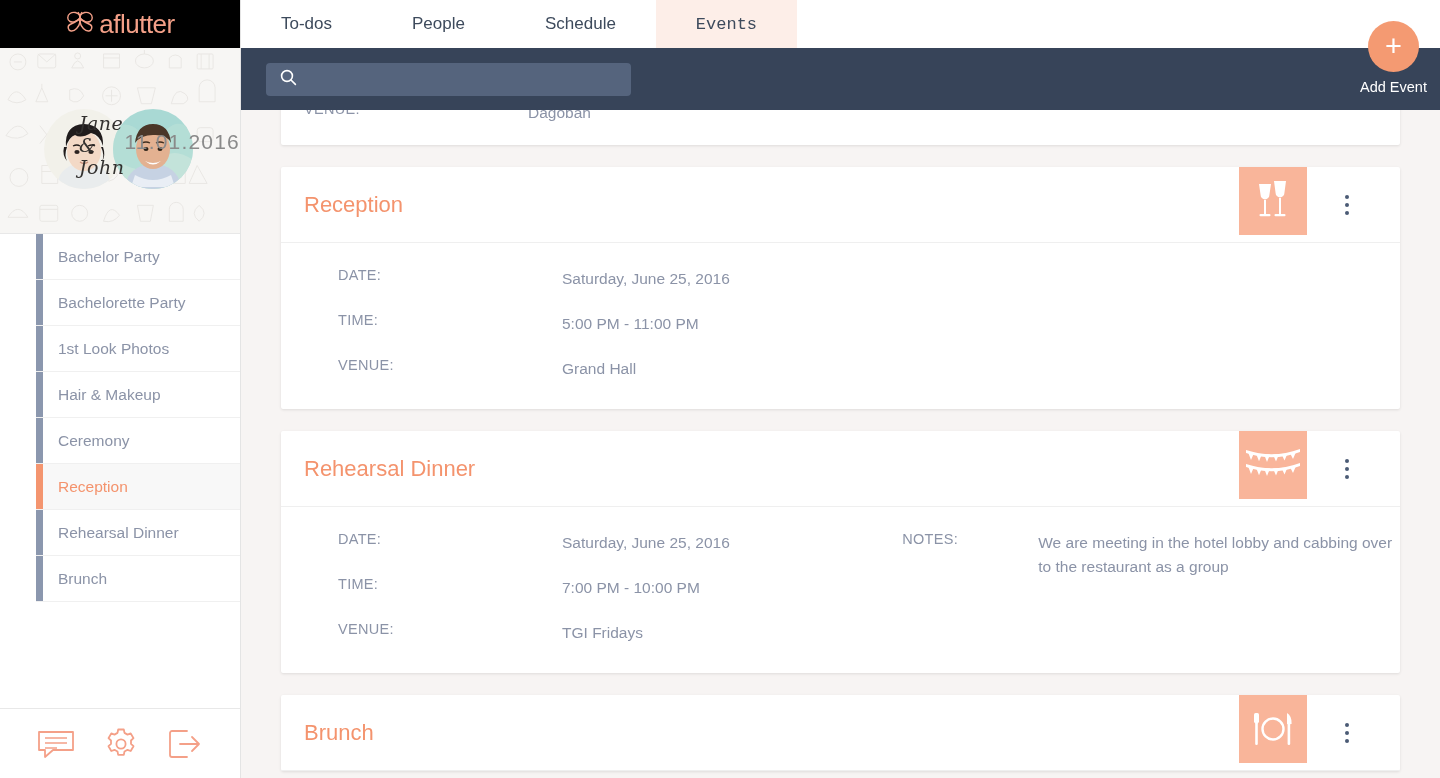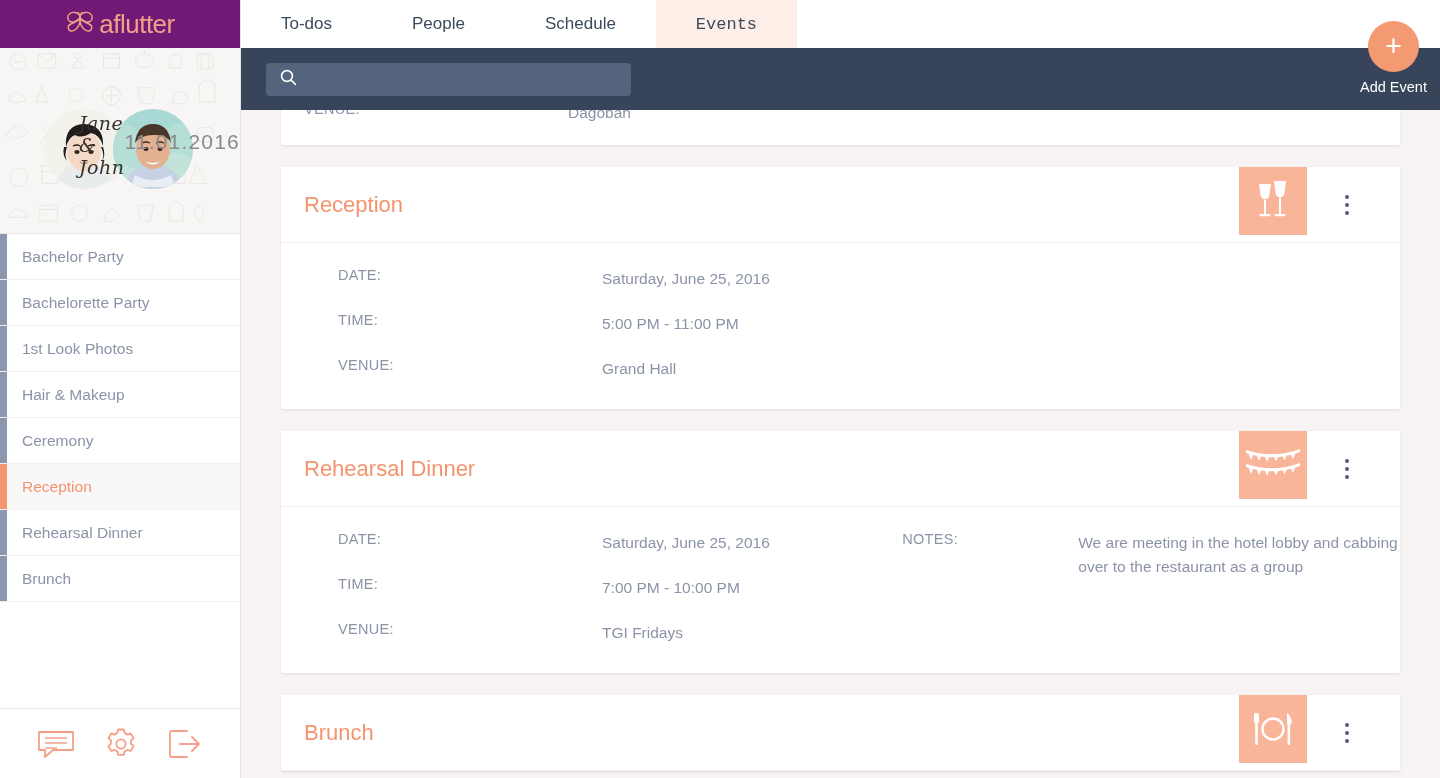--- a/index.html
+++ b/index.html
@@ -24,21 +24,21 @@
     z-index: 30;
     display: flex;
     flex-direction: column;
   }
 
   #logo-area {
     height: 48px;
     display: flex;
     align-items: center;
     justify-content: center;
-    background: #701a75;
+    background: #000000;
     flex: 0 0 auto;
   }
   #logo-wrap { display: flex; align-items: center; gap: 4px; }
   .logo-text {
     font-size: 26px;
     color: #f4a088;
     letter-spacing: -0.5px;
     font-weight: 400;
   }
 
@@ -92,20 +92,21 @@
     font-size: 21px;
     color: #8a8a8a;
     letter-spacing: 1.2px;
   }
 
   
   #event-list {
     flex: 1 1 auto;
     overflow: hidden;
     padding-top: 0;
+    padding-left: 36px;
   }
   .event-nav-item {
     position: relative;
     height: 46px;
     display: flex;
     align-items: center;
     padding-left: 22px;
     font-size: 15.5px;
     color: #8b93a7;
     cursor: pointer;
@@ -294,21 +295,20 @@
   .card-body {
     display: flex;
     padding: 24px 0 28px 0;
     margin-left: 34px;
   }
   .detail-col { width: 560px; padding-left: 23px; }
   .detail-col.notes-col { width: 540px; padding-left: 35px; }
   .detail-row {
     display: flex;
     margin-bottom: 21px;
-    gap: 40px;
   }
   .detail-row:last-child { margin-bottom: 0; }
   .detail-label {
     width: 224px;
     flex: 0 0 224px;
     font-size: 14.5px;
     color: #8b93a7;
     letter-spacing: 0.3px;
   }
   .notes-col .detail-label { width: 136px; flex: 0 0 136px; }

